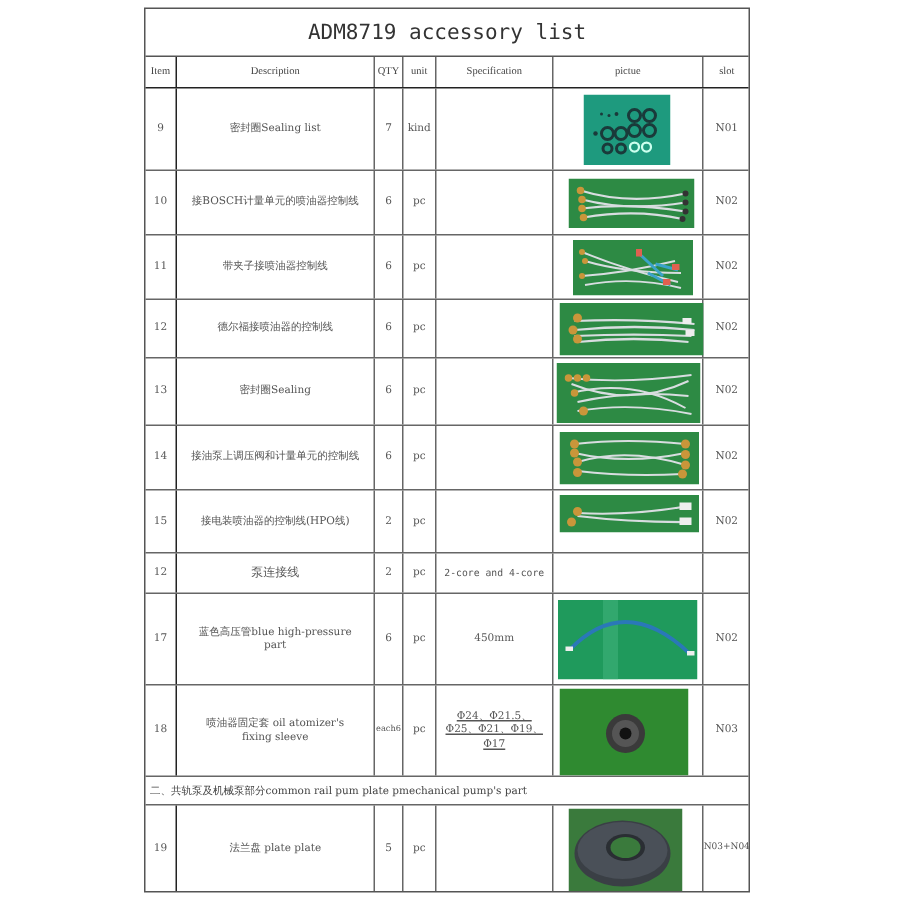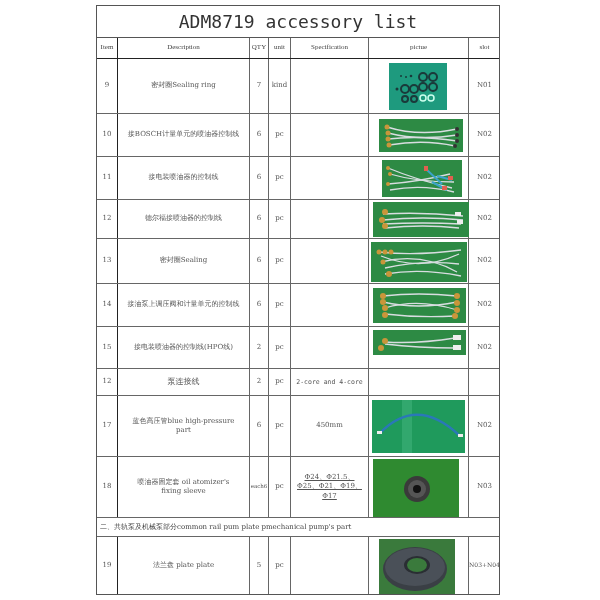--- a/index.html
+++ b/index.html
@@ -3,21 +3,21 @@
 <meta charset="utf-8">
 <style>
   html, body { margin:0; padding:0; background:#ffffff; }
   body { width:600px; height:600px; position:relative; overflow:hidden;
          font-family:"DejaVu Serif","Liberation Serif",serif; color:#333; }
   .tbl { position:absolute; left:96px; top:5px; width:404px; height:590px;
          border:1px solid #555; box-sizing:border-box; }
   .title { position:absolute; left:0; top:0; width:100%; height:32px;
            display:flex; align-items:center; justify-content:center;
            font-family:"DejaVu Sans Mono","Liberation Mono",monospace;
-           font-size:18px; color:#333; border-bottom:1px solid #555; box-sizing:border-box; }
+           font-size:14px; color:#333; border-bottom:1px solid #555; box-sizing:border-box; }
   .row { position:absolute; left:0; width:100%; box-sizing:border-box; border-bottom:1px solid #666; }
   .cell { position:absolute; top:0; height:100%; display:flex; align-items:center; justify-content:center;
           text-align:center; box-sizing:border-box; border-right:1px solid #666;
           font-size:7px; color:#555; line-height:1.35; padding:0 2px; }
   .cell.last { border-right:none;text-align:center; }
   .hdr .cell { font-family:Liberation Serif, serif; font-size:7px; color:#444; }
   .c-item { left:0; width:21px; border-right:1px solid #222; }
   .c-desc { left:21px; width:132px; }
   .c-qty  { left:153px; width:19px; }
   .c-unit { left:172px; width:22px; }
@@ -39,21 +39,21 @@
     <div class="cell c-desc">Description</div>
     <div class="cell c-qty">QTY</div>
     <div class="cell c-unit">unit</div>
     <div class="cell c-pic">pictue</div>
     <div class="cell c-spec">Specification</div>
     <div class="cell c-slot last">slot</div>
   </div>
 
   <div class="row" style="top:53px;height:55px;">
     <div class="cell c-item">9</div>
-    <div class="cell c-desc">密封圈Sealing ring</div>
+    <div class="cell c-desc">密封圈Sealing list</div>
     <div class="cell c-qty">7</div>
     <div class="cell c-unit">kind</div>
     <div class="cell c-spec"></div>
     <div class="cell c-pic">
       <svg class="photo" style="left:20px;top:4px;" width="58" height="47">
         <rect width="58" height="47" fill="#1e9a7e"></rect>
         <g fill="none" stroke="#1a3a3a" stroke-width="2">
           <circle cx="34" cy="14" r="4"></circle>
             <circle cx="44" cy="14" r="4"></circle>
           <circle cx="34" cy="24" r="4"></circle>
@@ -103,21 +103,21 @@
             <circle cx="78" cy="22" r="2"></circle>
             <circle cx="76" cy="27" r="2"></circle>
           </g>
       </svg>
     </div>
     <div class="cell c-slot last">N02</div>
   </div>
 
   <div class="row" style="top:151px;height:43px;">
     <div class="cell c-item">11</div>
-    <div class="cell c-desc">接电装喷油器的控制线</div>
+    <div class="cell c-desc">带夹子接喷油器控制线</div>
     <div class="cell c-qty">6</div>
     <div class="cell c-unit">pc</div>
     <div class="cell c-spec"></div>
     <div class="cell c-pic">
       <svg class="photo" style="left:13px;top:3px;" width="80" height="37">
         <rect width="80" height="37" fill="#2d8a44"></rect>
         <g stroke="#d8dde0" stroke-width="1.3" fill="none">
           <path d="M6 8 Q35 20 70 28"></path>
             <path d="M8 14 Q35 22 72 22"></path>
             <path d="M6 24 Q35 22 68 14"></path>

